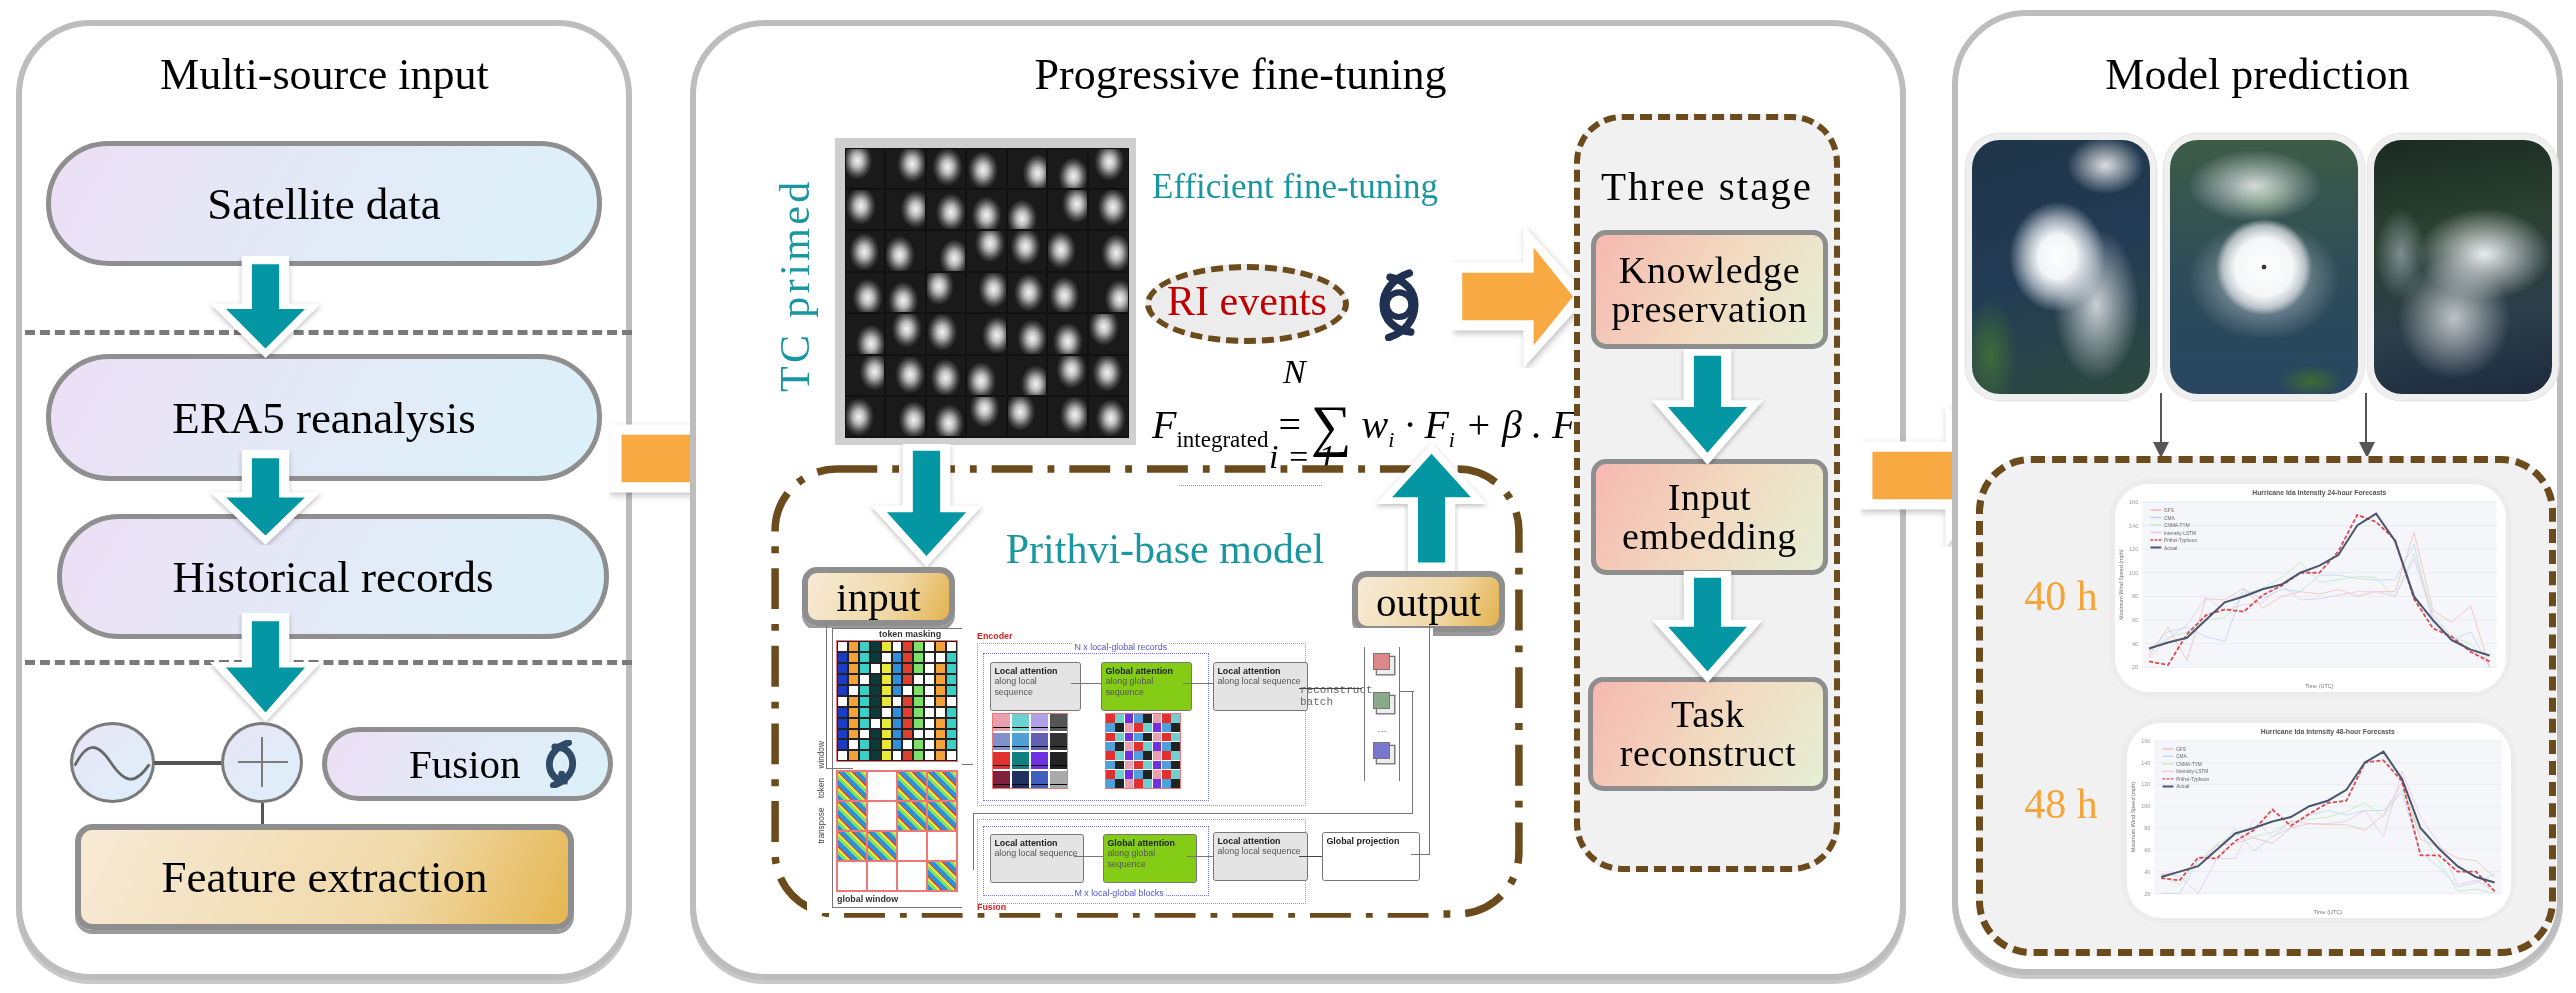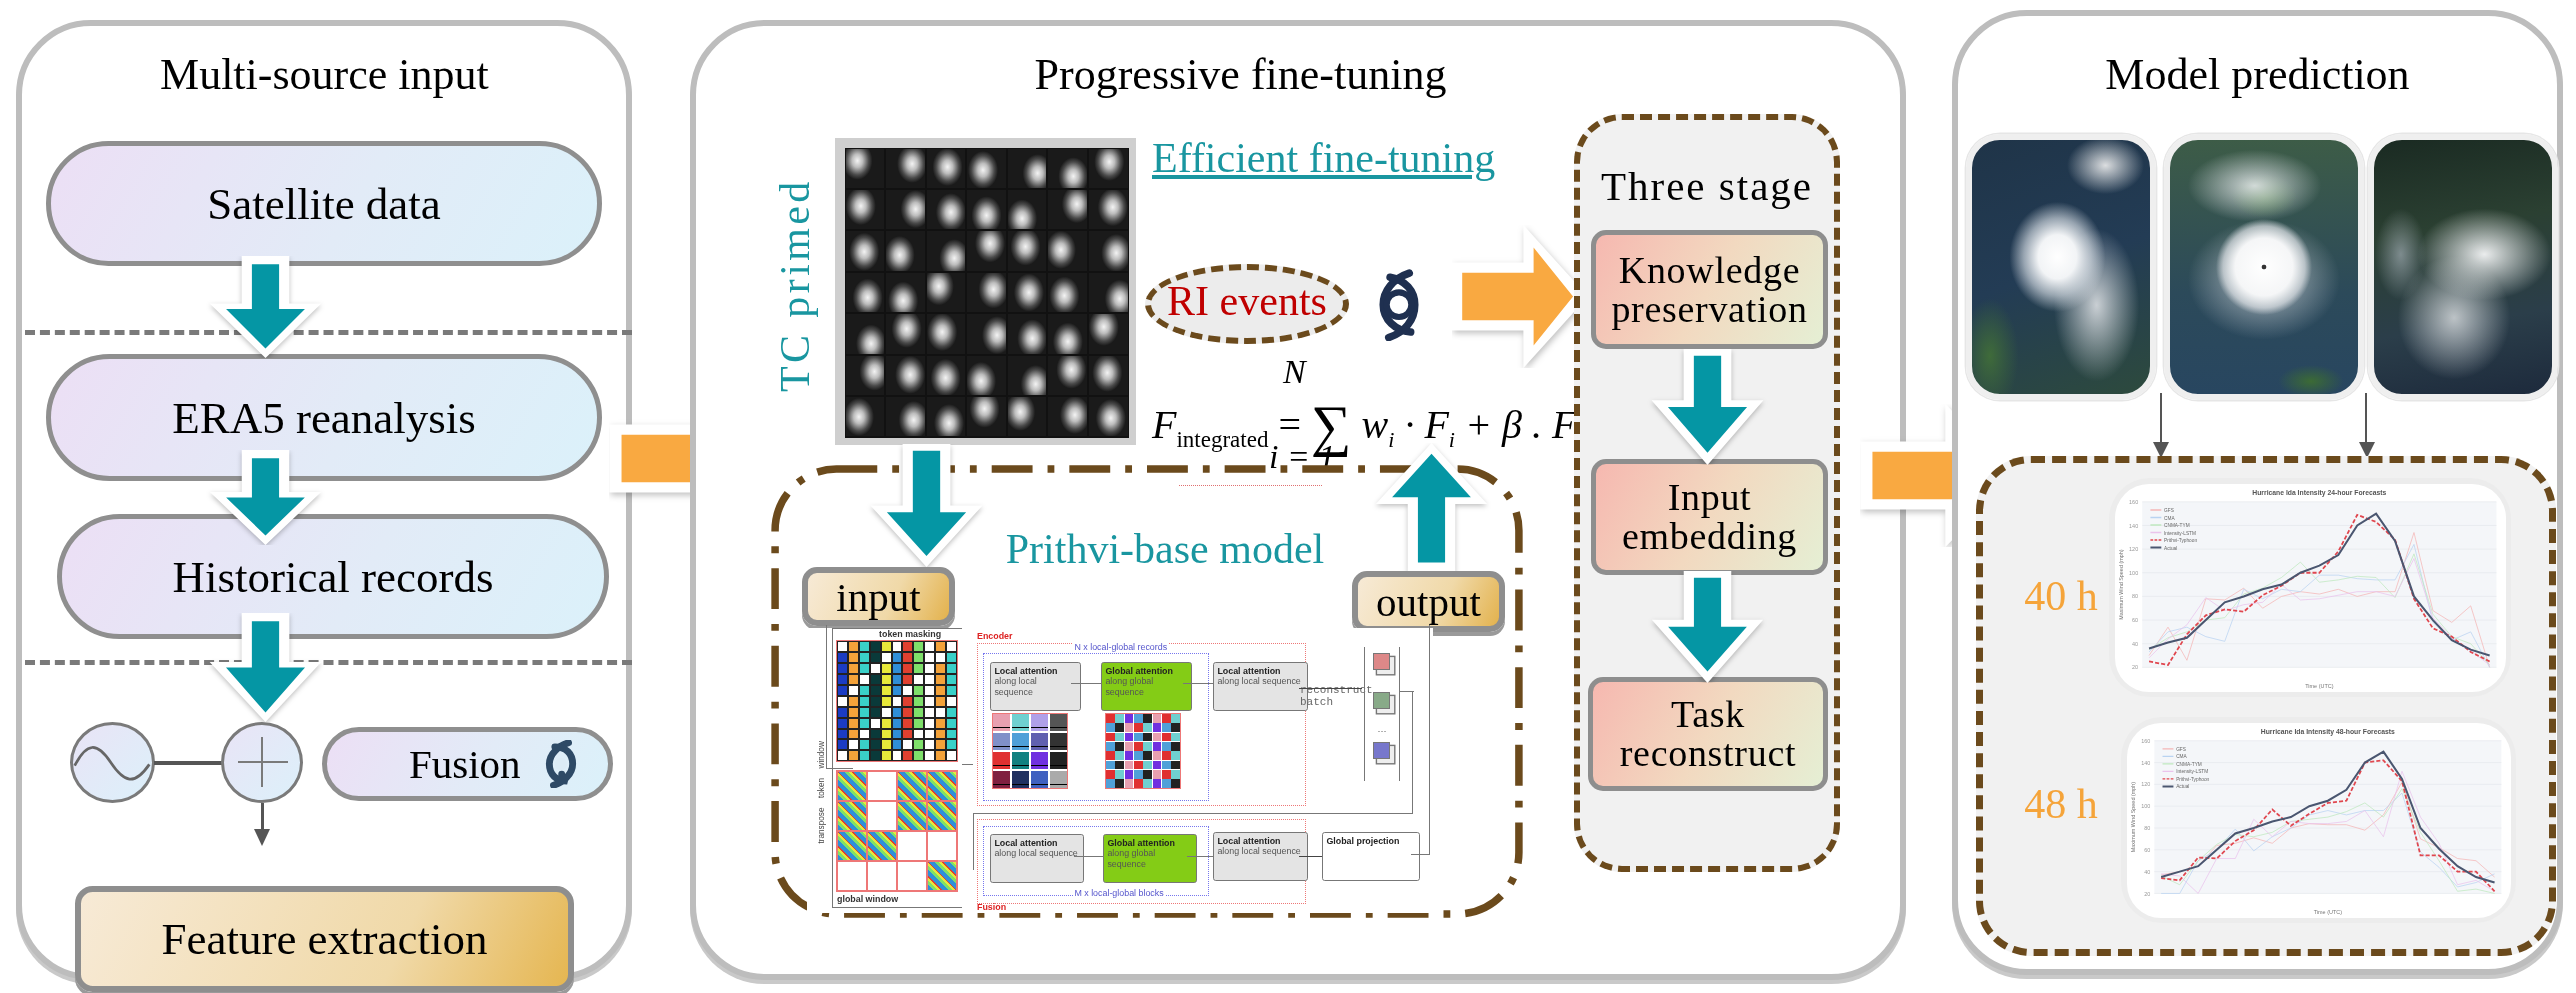--- a/index.html
+++ b/index.html
@@ -64,21 +64,21 @@
 
 <div class="abs pill" style="left:322px;top:727px;width:291px;height:74px;font-size:41px;justify-content:flex-end;padding-right:27px;">
   <span style="margin-right:20.4px;">Fusion</span>
   <svg width="40" height="48" viewBox="0 0 58 70">
     <path d="M40,4 C26,8 12,20 12,35 C12,50 22,60 38,60 C30,56 30,50 30,50" fill="none" stroke="#2e4a66" stroke-width="10" stroke-linecap="round"></path>
     <path d="M18,66 C32,62 46,50 46,35 C46,20 36,10 20,10" fill="none" stroke="#2e4a66" stroke-width="10" stroke-linecap="round"></path>
     <circle cx="29" cy="35" r="9" fill="#dcecf6"></circle>
   </svg>
 </div>
 
-<div class="abs feat" style="left:75px;top:886px;width:499px;height:106px;">Feature extraction</div>
+<div class="abs feat" style="left:75px;top:824px;width:499px;height:106px;">Feature extraction</div>
 
 <svg class="abs" style="left:609px;top:387px;" width="164" height="143" viewBox="0 0 240 210">
   <polygon points="0,55 135,55 135,0 240,105 135,210 135,155 0,155" fill="#ffffff" style="filter:drop-shadow(2px 4px 5px rgba(0,0,0,.25))"></polygon>
   <polygon points="18,70 150,70 150,33 212,105 150,177 150,140 18,140" fill="#f9a941"></polygon>
 </svg>
 
 <div class="abs panel" style="left:690px;top:20.4px;width:1216px;height:960px;"></div>
 <div class="abs ptitle" style="left:886px;top:53px;width:709px;">Progressive fine-tuning</div>
 
 <div class="abs teal" style="left:693px;top:266px;width:204px;height:48px;font-size:42px;text-align:center;transform:rotate(-90deg);letter-spacing:3.4px;white-space:nowrap;">TC primed</div>
@@ -130,21 +130,21 @@
       <div style="background: radial-gradient(15px 19px at 34% 51%, rgb(244, 244, 244) 0%, rgb(189, 189, 189) 35%, rgb(74, 74, 74) 75%, rgb(26, 26, 26) 100%), linear-gradient(174deg, rgb(42, 42, 42), rgb(138, 138, 138));"></div>
       <div style="background: radial-gradient(15px 19px at 71% 59%, rgb(244, 244, 244) 0%, rgb(189, 189, 189) 35%, rgb(74, 74, 74) 75%, rgb(26, 26, 26) 100%), linear-gradient(221deg, rgb(42, 42, 42), rgb(138, 138, 138));"></div>
       <div style="background: radial-gradient(15px 19px at 58% 67%, rgb(244, 244, 244) 0%, rgb(189, 189, 189) 35%, rgb(74, 74, 74) 75%, rgb(26, 26, 26) 100%), linear-gradient(268deg, rgb(42, 42, 42), rgb(138, 138, 138));"></div>
       <div style="background: radial-gradient(15px 19px at 45% 30%, rgb(244, 244, 244) 0%, rgb(189, 189, 189) 35%, rgb(74, 74, 74) 75%, rgb(26, 26, 26) 100%), linear-gradient(315deg, rgb(42, 42, 42), rgb(138, 138, 138));"></div>
       <div style="background: radial-gradient(15px 19px at 32% 38%, rgb(244, 244, 244) 0%, rgb(189, 189, 189) 35%, rgb(74, 74, 74) 75%, rgb(26, 26, 26) 100%), linear-gradient(2deg, rgb(42, 42, 42), rgb(138, 138, 138));"></div>
       <div style="background: radial-gradient(15px 19px at 69% 46%, rgb(244, 244, 244) 0%, rgb(189, 189, 189) 35%, rgb(74, 74, 74) 75%, rgb(26, 26, 26) 100%), linear-gradient(49deg, rgb(42, 42, 42), rgb(138, 138, 138));"></div>
       <div style="background: radial-gradient(15px 19px at 56% 54%, rgb(244, 244, 244) 0%, rgb(189, 189, 189) 35%, rgb(74, 74, 74) 75%, rgb(26, 26, 26) 100%), linear-gradient(96deg, rgb(42, 42, 42), rgb(138, 138, 138));"></div>
     </div>
 </div>
 
-<div class="abs teal" style="left:1152px;top:134px;font-size:42px;white-space:nowrap;text-decoration:underline;">Efficient fine-tuning</div>
+<div class="abs teal" style="left:1152px;top:167px;font-size:35px;white-space:nowrap;">Efficient fine-tuning</div>
 
 <div class="abs" style="left:1145px;top:264px;width:204px;height:80px;border-radius:50%;border:6.1px dashed #6b4a1c;background:#ececec;"></div>
 <div class="abs" style="left:1145px;top:277px;width:204px;text-align:center;font-size:42px;color:#c00000;">RI events</div>
 <svg class="abs" style="left:1375px;top:269px;" width="48" height="72" viewBox="0 0 70 105">
   <path d="M50,6 C26,14 12,32 12,52 C12,74 30,90 52,92" fill="none" stroke="#1f3050" stroke-width="11" stroke-linecap="round"></path>
   <path d="M20,100 C44,92 58,74 58,52 C58,32 44,16 22,12" fill="none" stroke="#1f3050" stroke-width="11" stroke-linecap="round"></path>
   <circle cx="35" cy="52" r="18" fill="#fff" stroke="#1f3050" stroke-width="9"></circle>
 </svg>
 
 <div class="abs" style="left:1152px;top:353px;width:382px;height:123px;font-family:'Liberation Serif',serif;font-style:italic;">

